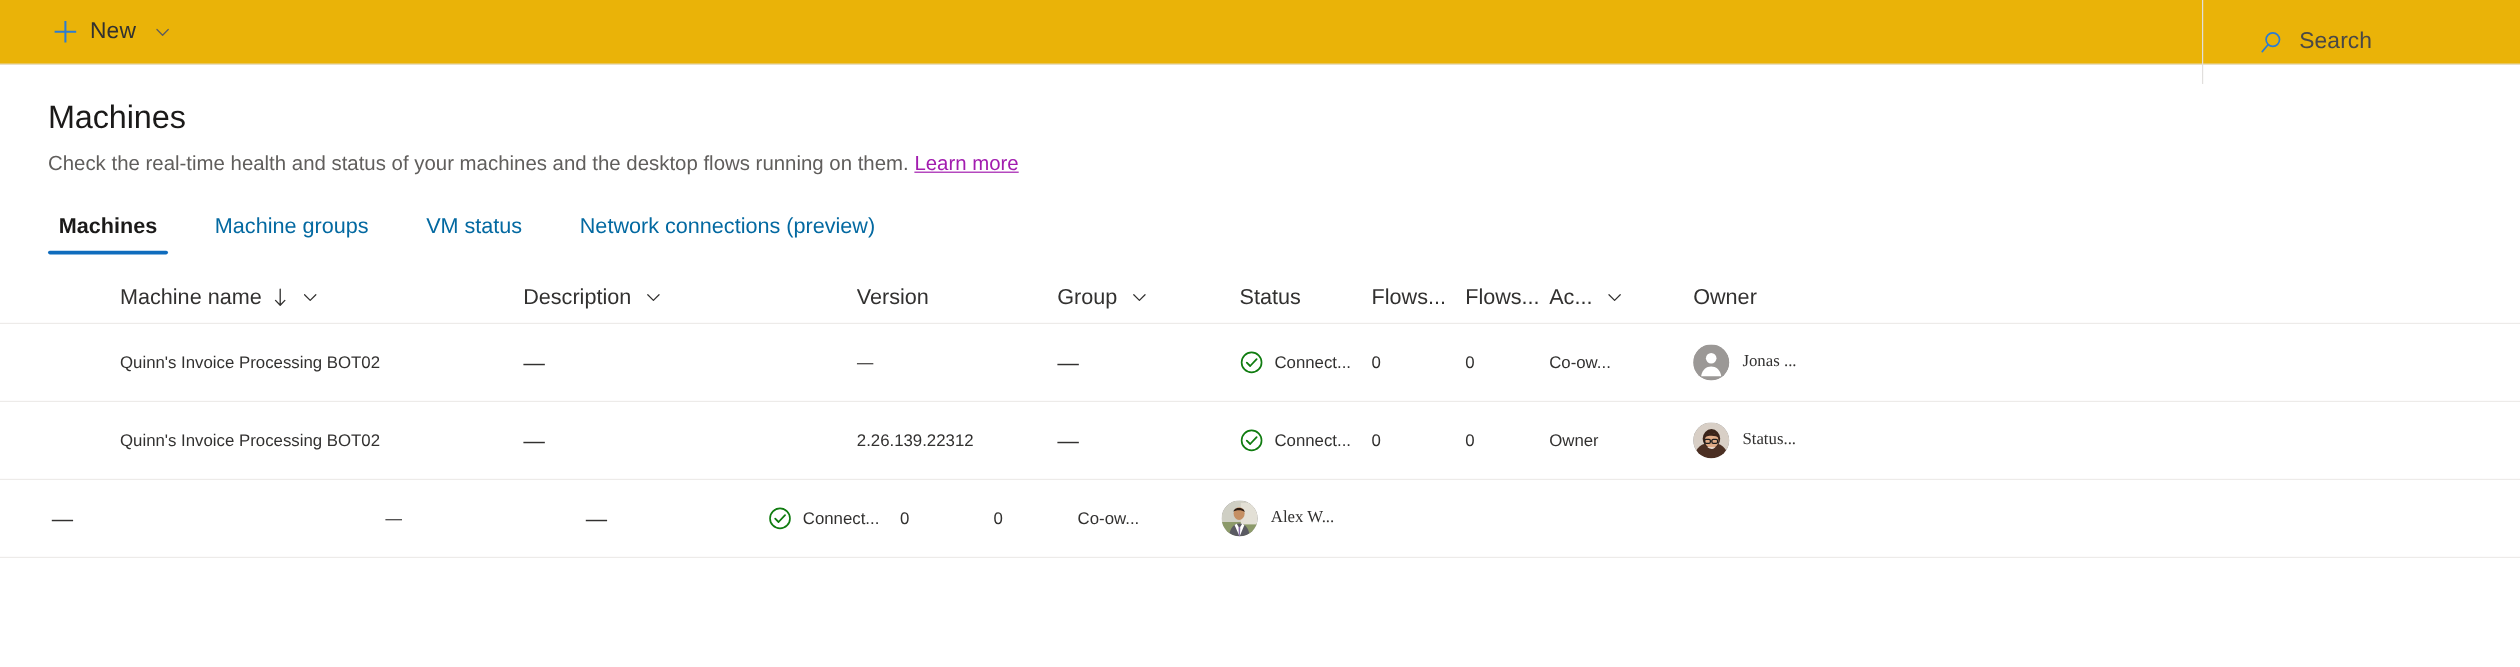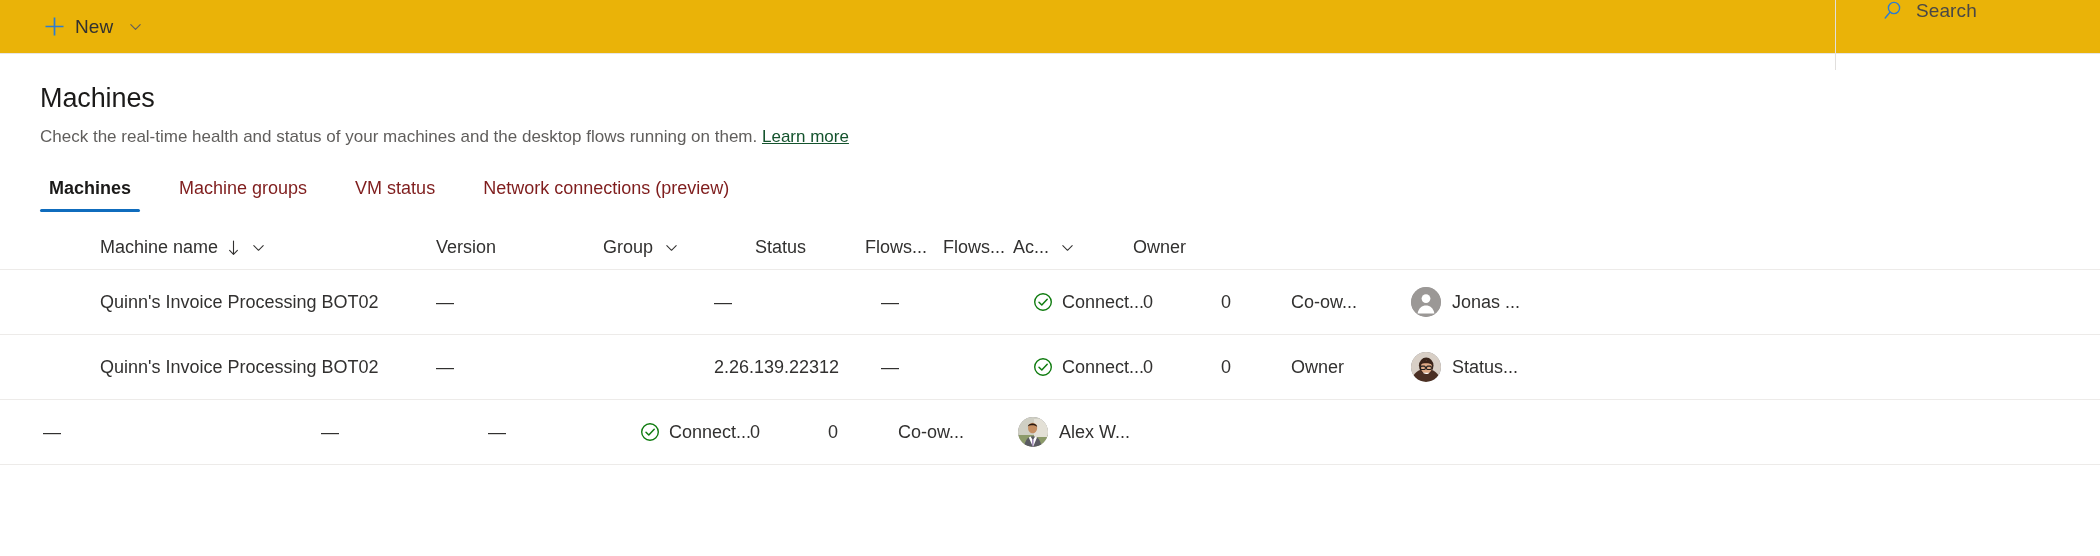--- a/index.html
+++ b/index.html
@@ -55,20 +55,21 @@
     flex: none;
   }
 
   .search-region {
     position: absolute;
     top: 0;
     right: 0;
     height: 70px;
     width: 265px;
     display: flex;
+    align-items: center;
     border-left: 1px solid #e1dfdd;
     box-sizing: border-box;
     cursor: text;
   }
   .search-icon {
     width: 21px;
     height: 21px;
     display: block;
     margin-left: 46px;
     flex: none;
@@ -94,37 +95,37 @@
     letter-spacing: -0.1px;
   }
   .page-subtitle {
     font-size: 17px;
     color: #605e5c;
     margin: 0;
     padding-top: 10px;
     line-height: 24px;
   }
   .learn-more {
-    color: #14532d;
+    color: #a21caf;
     text-decoration: underline;
     cursor: pointer;
   }
 
   
   .tabs {
     display: flex;
     align-items: flex-end;
     margin-top: 21px;
     padding-left: 40px;
     height: 42px;
   }
   .tab {
     position: relative;
     font-size: 18px;
-    color: #7f1d1d;
+    color: #0369a1;
     padding: 0 9px 13px 9px;
     margin-right: 30px;
     cursor: pointer;
     white-space: nowrap;
     line-height: 22px;
   }
   .tab:last-child { margin-right: 0; }
   .tab.active {
     font-weight: 700;
     color: #1b1a19;
@@ -192,32 +193,32 @@
   }
   .hdr-chev {
     width: 15px;
     height: 15px;
     display: block;
     margin-left: 11px;
     flex: none;
   }
 
   .cell-text {
-    font-size: 18px;
+    font-size: 14px;
     color: #323130;
     white-space: nowrap;
     overflow: hidden;
     text-overflow: ellipsis;
   }
   .dash { font-size: 18px; color: #323130; }
 
   .status-cell { display: flex; align-items: center; gap: 9px; }
   .check-icon { width: 20px; height: 20px; display: block; flex: none; }
 
-  .owner-cell { display: flex; align-items: center; gap: 11px; }
+  .owner-cell { display: flex; align-items: center; gap: 11px; font-family: Liberation Serif, serif; }
   .avatar {
     width: 30px;
     height: 30px;
     border-radius: 50%;
     flex: none;
     overflow: hidden;
     position: relative;
     background: #9e9b99;
   }
   .avatar svg { display: block; width: 30px; height: 30px; }
@@ -278,20 +279,28 @@
           </svg>
         </span>
         <span>
           <svg class="hdr-chev" viewBox="0 0 16 16" aria-hidden="true">
             <path d="M3 6 L8 11 L13 6" stroke="#323130" stroke-width="1.1" fill="none" stroke-linecap="round" stroke-linejoin="round"></path>
           </svg>
         </span>
       </div>
     </div>
 
+    <div class="cell c-desc">
+      <span class="hdr-text">Description</span>
+      <span>
+        <svg class="hdr-chev" viewBox="0 0 16 16" aria-hidden="true">
+          <path d="M3 6 L8 11 L13 6" stroke="#323130" stroke-width="1.1" fill="none" stroke-linecap="round" stroke-linejoin="round"></path>
+        </svg>
+      </span>
+    </div>
 
     <div class="cell c-version">
       <span class="hdr-text">Version</span>
     </div>
 
     <div class="cell c-group">
       <span class="hdr-text">Group</span>
       <span>
         <svg class="hdr-chev" viewBox="0 0 16 16" aria-hidden="true">
           <path d="M3 6 L8 11 L13 6" stroke="#323130" stroke-width="1.1" fill="none" stroke-linecap="round" stroke-linejoin="round"></path>

